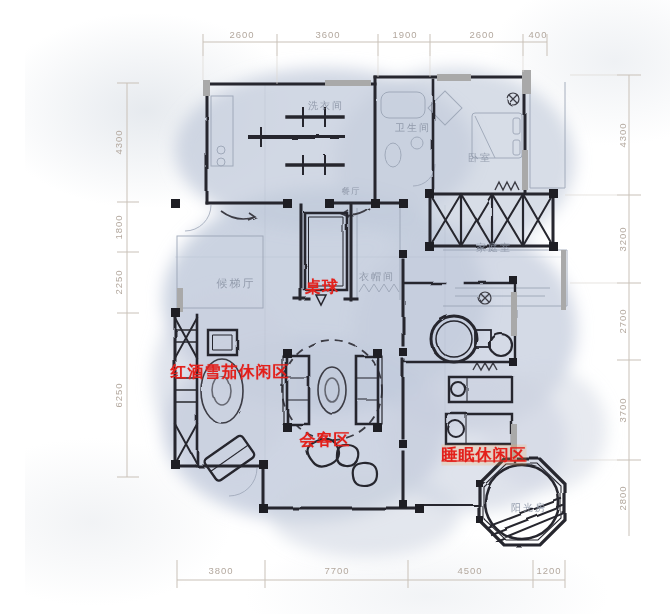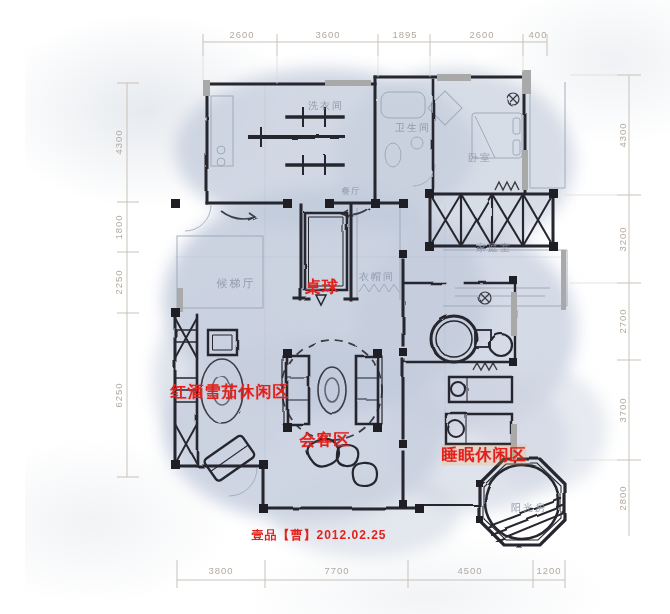--- a/index.html
+++ b/index.html
@@ -16,21 +16,21 @@
   }
   svg.plan{position:absolute;left:0;top:0;}
   .labels{position:absolute;left:0;top:0;width:100%;height:100%;}
   .labels span{position:absolute;transform:translate(-50%,-50%);white-space:nowrap;}
   .dim{color:#b3a89e;font-size:9.5px;letter-spacing:1px;}
   .dim.vert{transform:translate(-50%,-50%) rotate(-90deg);}
   .room{color:#8d96a7;font-size:10px;letter-spacing:2px;opacity:.92;font-family:Liberation Serif, serif;}
   .room.small{font-size:8.5px;letter-spacing:1px;}
   .room.big{font-size:11px;}
   .zone{color:#e3201b;font-size:16px;font-weight:bold;letter-spacing:1px;text-shadow:0 0 1px rgba(227,32,27,.35);}
-  .zone.hl{background:rgba(255,170,80,.22);padding:0 0;}
+  .zone.hl{background:rgba(255,170,80,.22);padding:0 0;text-decoration:underline;}
   .watermark{color:#e3201b;font-size:12px;font-weight:bold;letter-spacing:1px;}
 </style>
 </head>
 <body>
 
 <div class="stage">
 
   <svg class="plan" width="670" height="614" viewBox="0 0 670 614">
     <defs>
       <filter id="rough" x="-5%" y="-5%" width="110%" height="110%">
@@ -255,21 +255,21 @@
         <path d="M178,56 V80 M252,56 V84 M353,56 V77 M405,56 V77 M498,56 V72"></path>
         <path d="M592,75 H545 M592,195 H540 M592,283 H545 M592,460 H548"></path>
       </g>
     </g>
   </svg>
 
   <div class="labels">
 
     <span class="dim" style="left:217px;top:34px">2600</span>
     <span class="dim" style="left:303px;top:34px">3600</span>
-    <span class="dim" style="left:380px;top:34px">1895</span>
+    <span class="dim" style="left:380px;top:34px">1900</span>
     <span class="dim" style="left:457px;top:34px">2600</span>
     <span class="dim" style="left:513px;top:34px">400</span>
 
     <span class="dim" style="left:196px;top:570px">3800</span>
     <span class="dim" style="left:312px;top:570px">7700</span>
     <span class="dim" style="left:445px;top:570px">4500</span>
     <span class="dim" style="left:524px;top:570px">1200</span>
 
     <span class="dim vert" style="left:93px;top:142px">4300</span>
     <span class="dim vert" style="left:93px;top:227px">1800</span>
@@ -285,19 +285,18 @@
     <span class="room" style="left:301px;top:106px">洗衣间</span>
     <span class="room" style="left:388px;top:128px">卫生间</span>
     <span class="room" style="left:455px;top:158px">卧室</span>
     <span class="room small" style="left:326px;top:192px">餐厅</span>
     <span class="room" style="left:469px;top:248px">家庭室</span>
     <span class="room" style="left:352px;top:277px">衣帽间</span>
     <span class="room big" style="left:211px;top:283px">候梯厅</span>
     <span class="room" style="left:504px;top:508px">阳光房</span>
 
     <span class="zone" style="left:297px;top:287px">桌球</span>
-    <span class="zone" style="left:205px;top:392px">红酒雪茄休闲区</span>
+    <span class="zone" style="left:205px;top:372px">红酒雪茄休闲区</span>
     <span class="zone" style="left:300px;top:440px">会客区</span>
     <span class="zone hl" style="left:459px;top:455px">睡眠休闲区</span>
 
-    <span class="watermark" style="left:294px;top:535px">壹品【曹】2012.02.25</span>
   </div>
 </div>
 
 </body></html>

